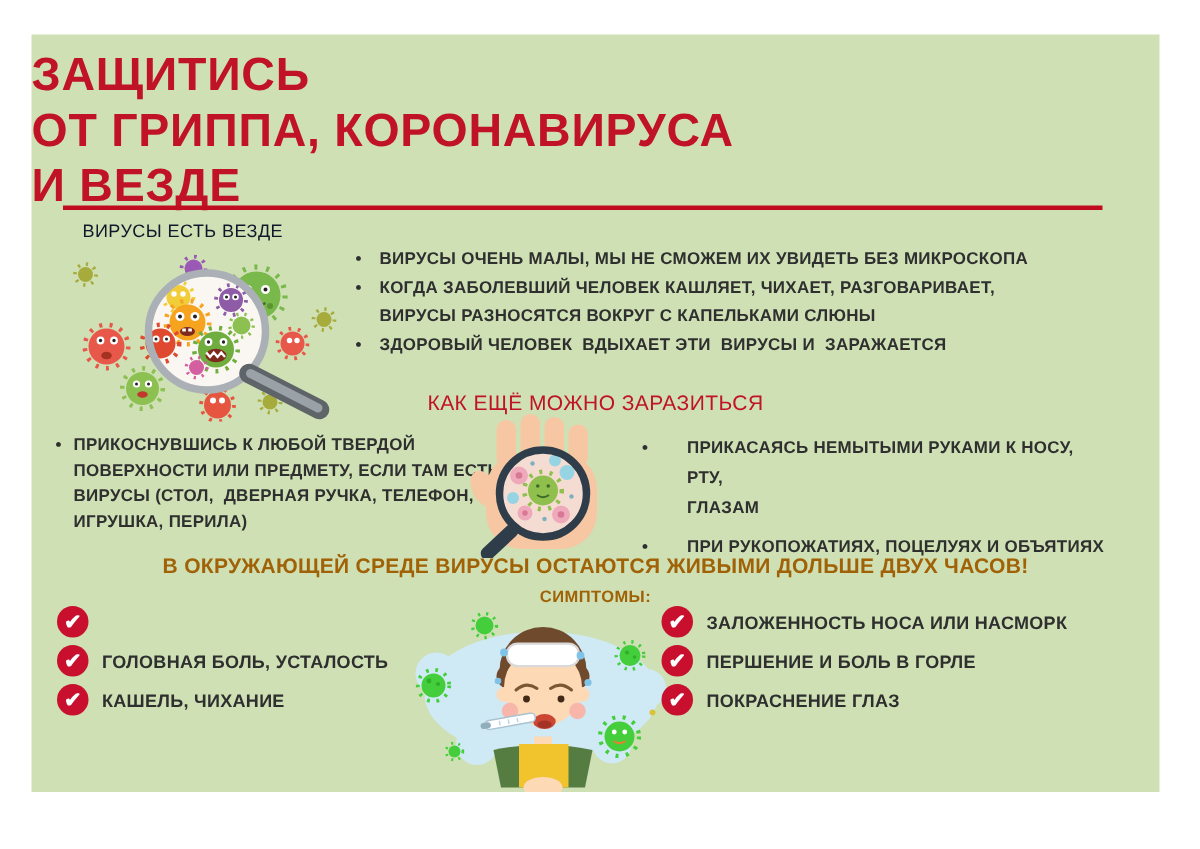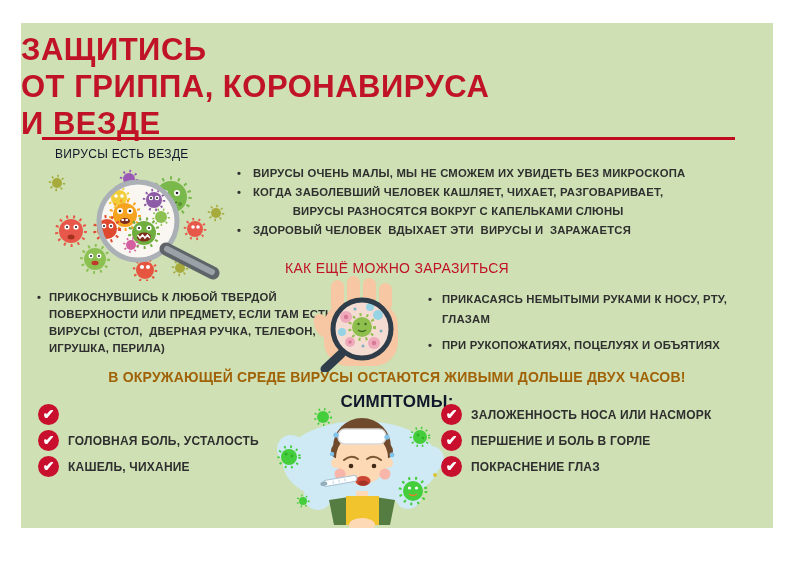--- a/index.html
+++ b/index.html
@@ -15,40 +15,40 @@
               font-size:12px;letter-spacing:.3px;}
   .cluster-svg{position:absolute;left:22px;top:146px;width:190px;height:112px;}
 
   ul.blist{list-style:none;margin:0;padding:0;position:absolute;}
   .blist li{display:flex;align-items:flex-start;}
   .marker{flex:0 0 auto;color:#2f2f2f;font-weight:bold;}
   .btext{color:#2f2f2f;font-weight:bold;white-space:pre-wrap;letter-spacing:.2px;}
 
   .s1-bullets{left:216px;top:141px;width:548px;}
   .s1-bullets .marker{width:16px;font-size:11.3px;line-height:19px;}
-  .s1-bullets .btext{font-size:11.3px;line-height:19px;text-align:center;}
+  .s1-bullets .btext{font-size:11.3px;line-height:19px;}
 
   .s2-heading{position:absolute;left:0;top:237px;width:100%;text-align:center;
               color:#c11328;font-weight:normal;font-size:14px;letter-spacing:.3px;}
 
   .s2-left{left:16px;top:266px;width:300px;}
   .s2-left .marker{width:12px;font-size:11.3px;line-height:17px;}
   .s2-left .btext{font-size:11.3px;line-height:17px;}
 
   .hand-svg{position:absolute;left:290px;top:253px;width:108px;height:96px;}
 
   .s2-right{left:407px;top:266px;width:315px;}
   .s2-right li{margin-bottom:6px;}
   .s2-right .marker{width:14px;font-size:11.3px;line-height:20px;}
-  .s2-right .btext{font-size:11.3px;line-height:20px;}
+  .s2-right .btext{font-size:11.3px;line-height:20px;margin-left:16px;}
 
   .env-note{position:absolute;left:0;top:346px;width:100%;text-align:center;
             color:#a16207;font-weight:bold;font-size:14px;letter-spacing:.2px;}
   .sym-heading{position:absolute;left:0;top:369px;width:100%;text-align:center;
-               color:#0f172a;font-weight:bold;font-size:17px;letter-spacing:.3px;}
+               color:#a16207;font-weight:bold;font-size:11px;letter-spacing:.3px;}
 
   ul.checklist{list-style:none;margin:0;padding:0;position:absolute;}
   .checklist li{display:flex;align-items:center;height:21px;margin-bottom:5px;}
   .check{flex:0 0 21px;width:21px;height:21px;border-radius:50%;background:#c8102e;
          color:#ffffff;display:flex;align-items:center;justify-content:center;
          font-size:14px;font-weight:bold;margin-right:9px;line-height:21px;}
   .ctext{color:#2f2f2f;font-weight:bold;font-size:12px;letter-spacing:.2px;white-space:nowrap;}
   .sym-left{left:17px;top:381px;}
   .sym-right{left:420px;top:381px;}
 

